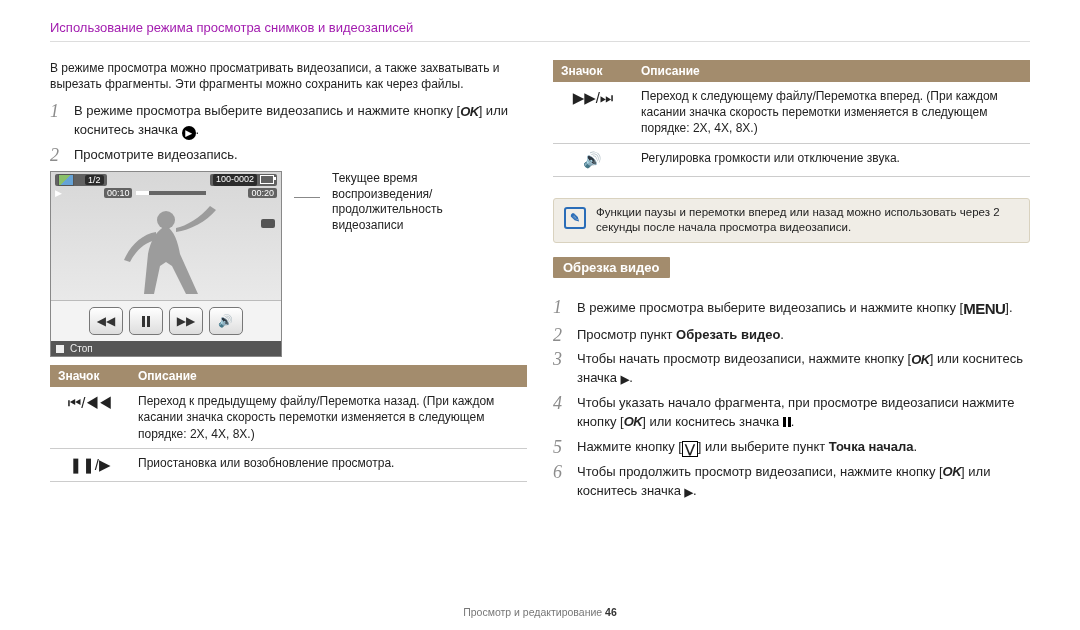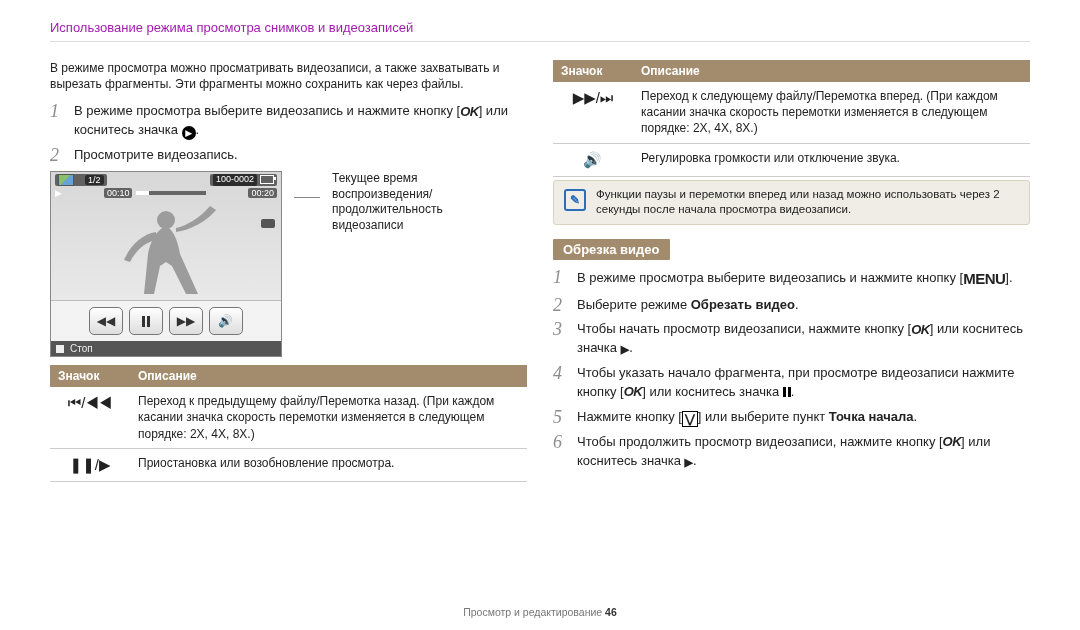--- a/index.html
+++ b/index.html
@@ -206,21 +206,21 @@
   }
   .pointer-line{
     width:26px;height:0;border-top:1px solid #888;margin-top:26px;
   }
 
   
   table.desc {
     width: 100%;
     border-collapse: collapse;
     font-size: 12px;
-    margin-bottom: 3px;
+    margin-bottom: 21px;
   }
   table.desc th {
     background: #a38c6d;
     color: #fff;
     font-weight: bold;
     text-align: left;
     padding: 4px 8px;
     font-size: 12px;
   }
   table.desc th:first-child { width: 64px; }
@@ -256,21 +256,21 @@
     flex: 0 0 auto;
     margin-top: 2px;
   }
   .subhead {
     display: inline-block;
     background: #a38c6d;
     color: #fff;
     font-weight: bold;
     padding: 3px 10px;
     font-size: 13px;
-    margin-bottom: 8px;
+    margin-bottom: 20px;
     border-radius: 1px;
   }
 
   .footer {
     position: absolute;
     bottom: 12px;
     left: 0;
     width: 100%;
     text-align: center;
     font-size: 10.5px;
@@ -410,21 +410,21 @@
       <ol class="steps">
         <li>
           <span class="step-num">1</span>
           <span class="step-body">
             <span>В режиме просмотра выберите видеозапись и нажмите кнопку [</span><span class="menu-glyph glyph">MENU</span><span>].</span>
           </span>
         </li>
         <li>
           <span class="step-num">2</span>
           <span class="step-body">
-            <span>Выберите режиме </span><span class="bold">Обрезать видео</span><span>.</span>
+            <span>Просмотр пункт </span><span class="bold">Обрезать видео</span><span>.</span>
           </span>
         </li>
         <li>
           <span class="step-num">3</span>
           <span class="step-body">
             <span>Чтобы начать просмотр видеозаписи, нажмите кнопку [</span><span class="ok-glyph glyph">OK</span><span>] или коснитесь значка </span><span class="small-play">▶</span><span>.</span>
           </span>
         </li>
         <li>
           <span class="step-num">4</span>

